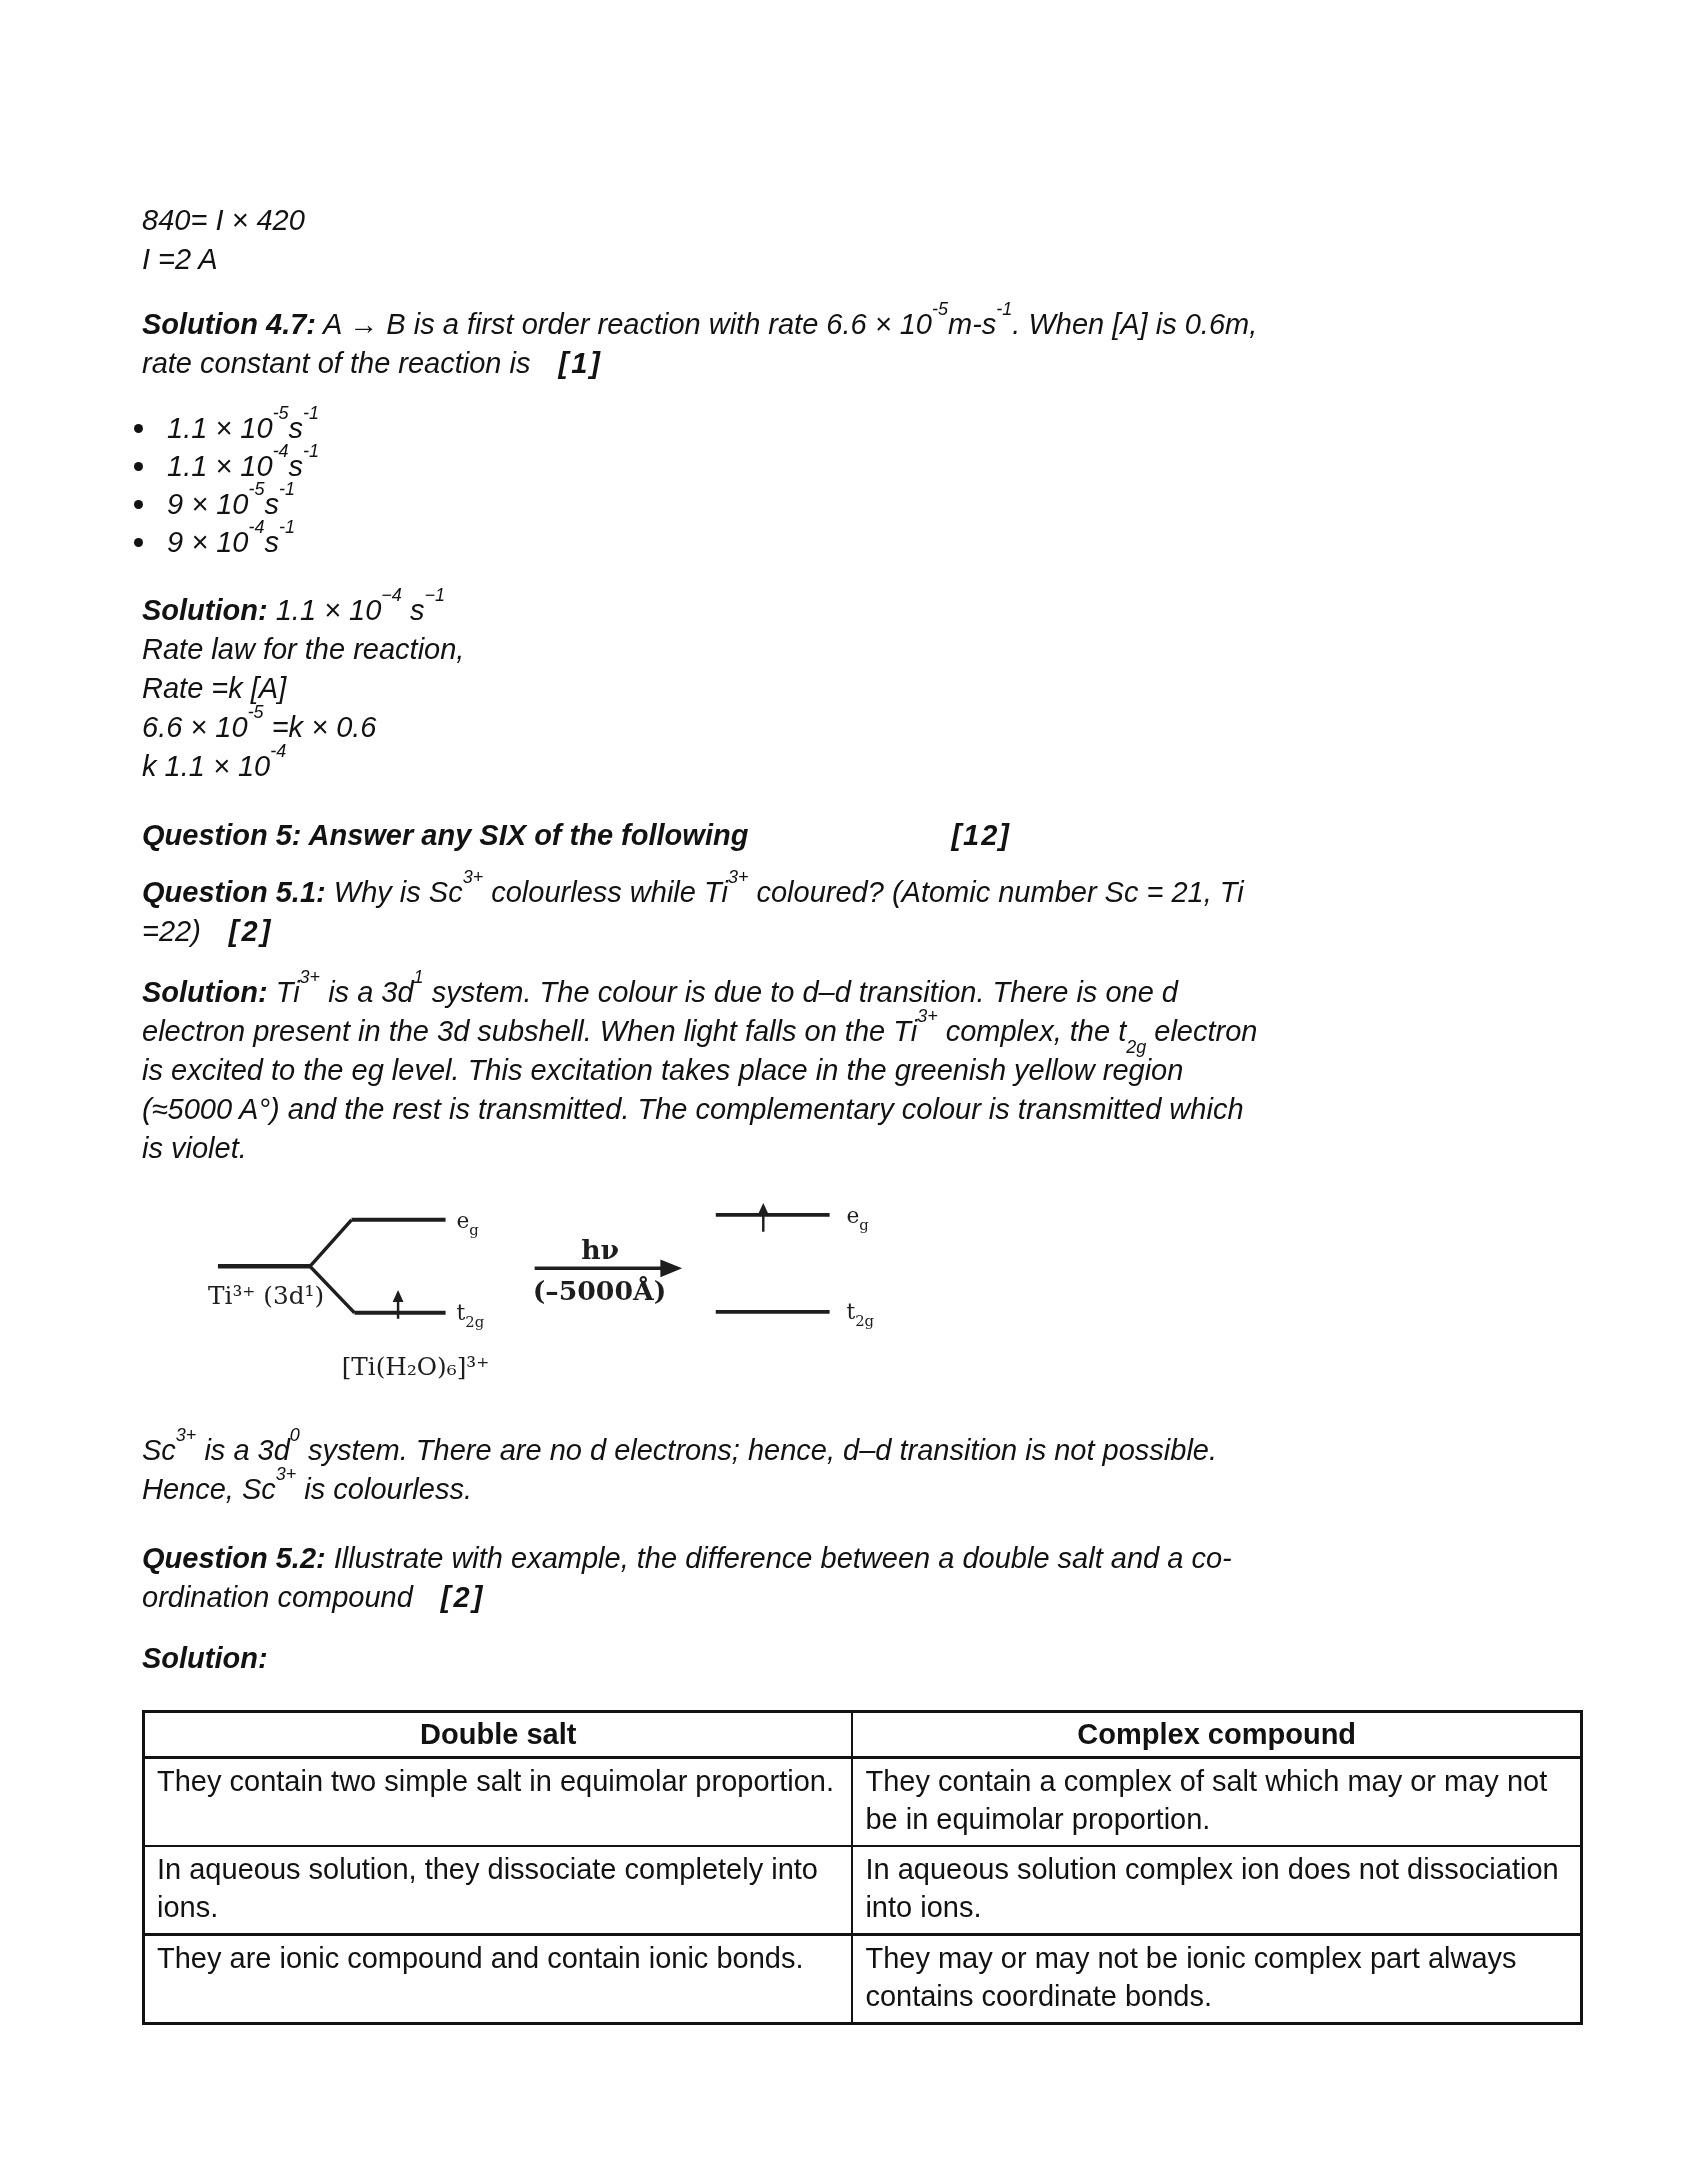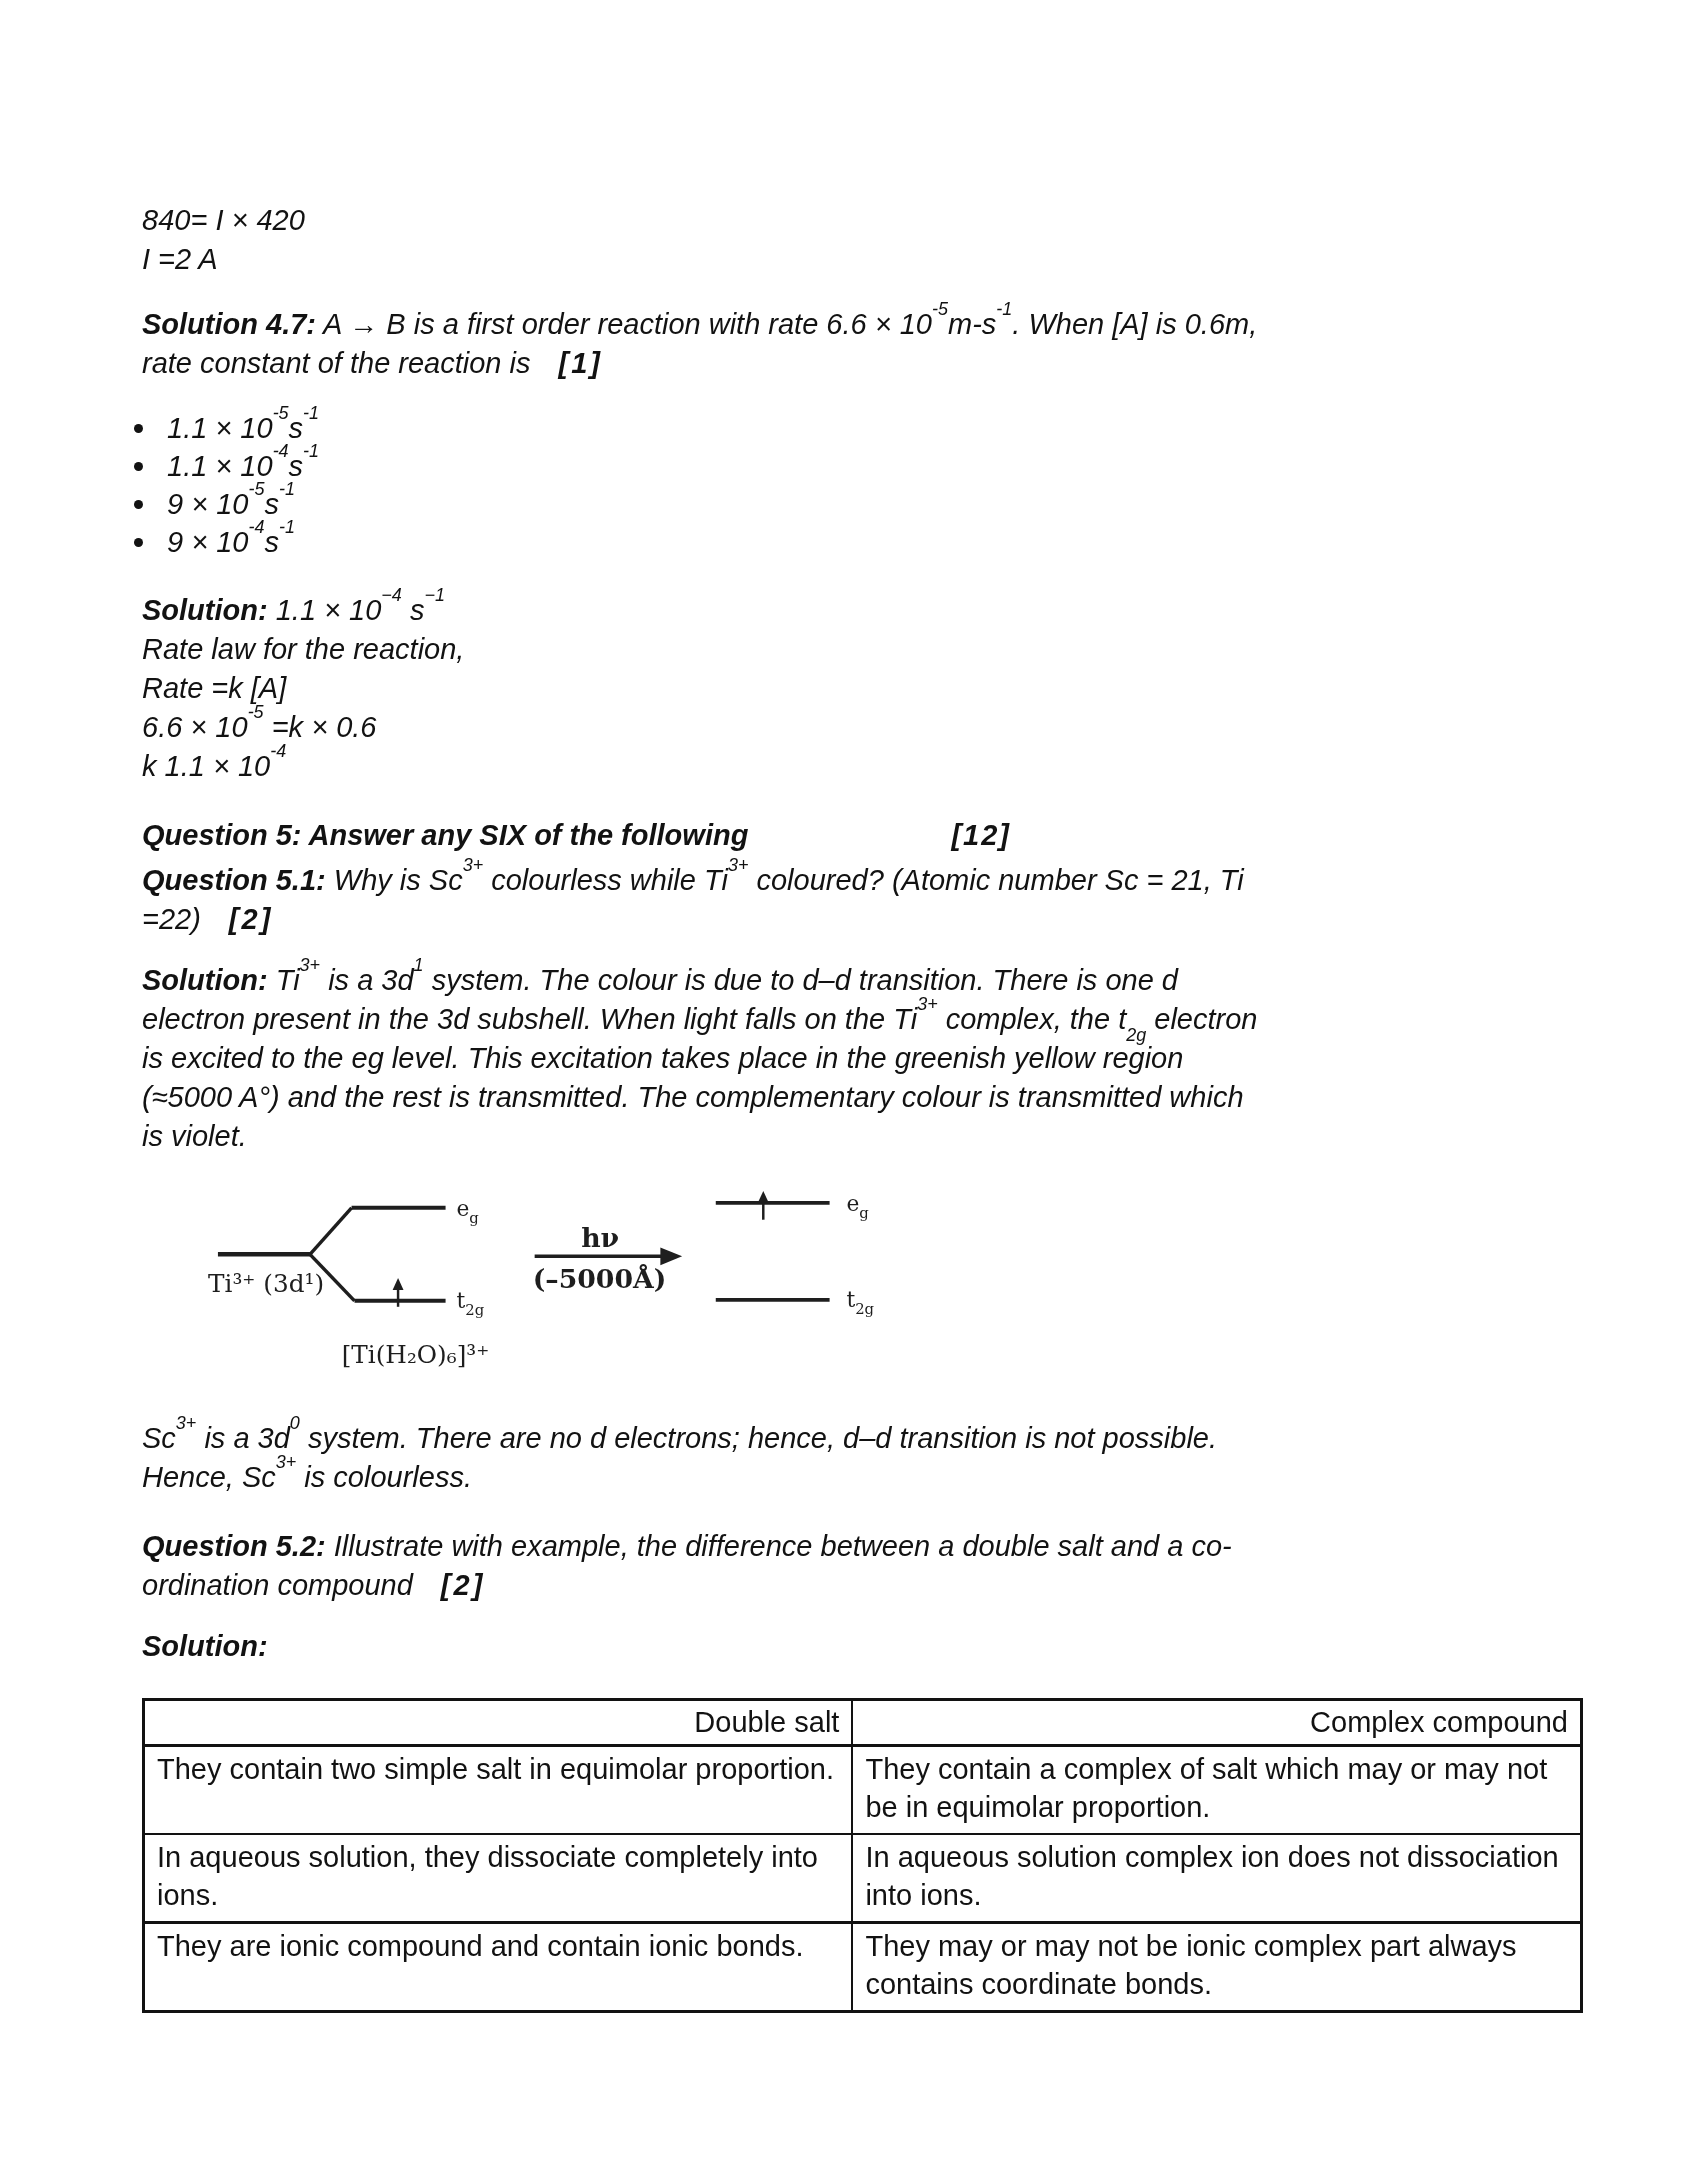--- a/index.html
+++ b/index.html
@@ -13,21 +13,21 @@
   .content{
     padding:201px 119px 0 142px;
     font-size:29px;
     line-height:39px;
   }
   .line{white-space:nowrap;font-style:italic;}
   b,.bold{font-weight:700;}
   sup{font-size:.62em;line-height:0;position:relative;top:-.45em;}
   sub{font-size:.62em;line-height:0;position:relative;top:.3em;}
   .block{margin:0 0 26px 0;}
-  .block.tight{margin-bottom:6px;}
+  .block.tight{margin-bottom:18px;}
   .block.m22{margin-bottom:22px;}
   .block.m30{margin-bottom:30px;}
   .marks{font-weight:700;margin-left:28px;letter-spacing:3px;}
   .marks.wide{margin-left:203px;letter-spacing:2px;}
   
   .options{margin:0 0 30px 0;}
   .bullet-row{display:flex;align-items:flex-start;line-height:38px;margin-left:-8px;}
   .dot{flex:0 0 auto;width:9px;height:9px;border-radius:50%;background:#121212;margin:15px 24px 0 0;}
   
   .figure-wrap{margin:34px 0 26px 61px;}
@@ -35,21 +35,21 @@
   
   table.cmp{
     border-collapse:collapse;
     width:1441px;
     margin-top:32px;
     border:3px solid #121212;
     font-size:29px;
   }
   table.cmp th{
     border:2px solid #121212;border-bottom:3px solid #121212;
-    font-weight:400;text-align:right;
+    font-weight:700;text-align:center;
     padding:2px 12px;line-height:39px;
   }
   table.cmp td{
     border:2px solid #121212;
     padding:3px 12px 7px 12px;
     line-height:38px;
     vertical-align:top;
     text-align:left;
   }
   table.cmp tr.heavy td{border-bottom:3px solid #121212;}

